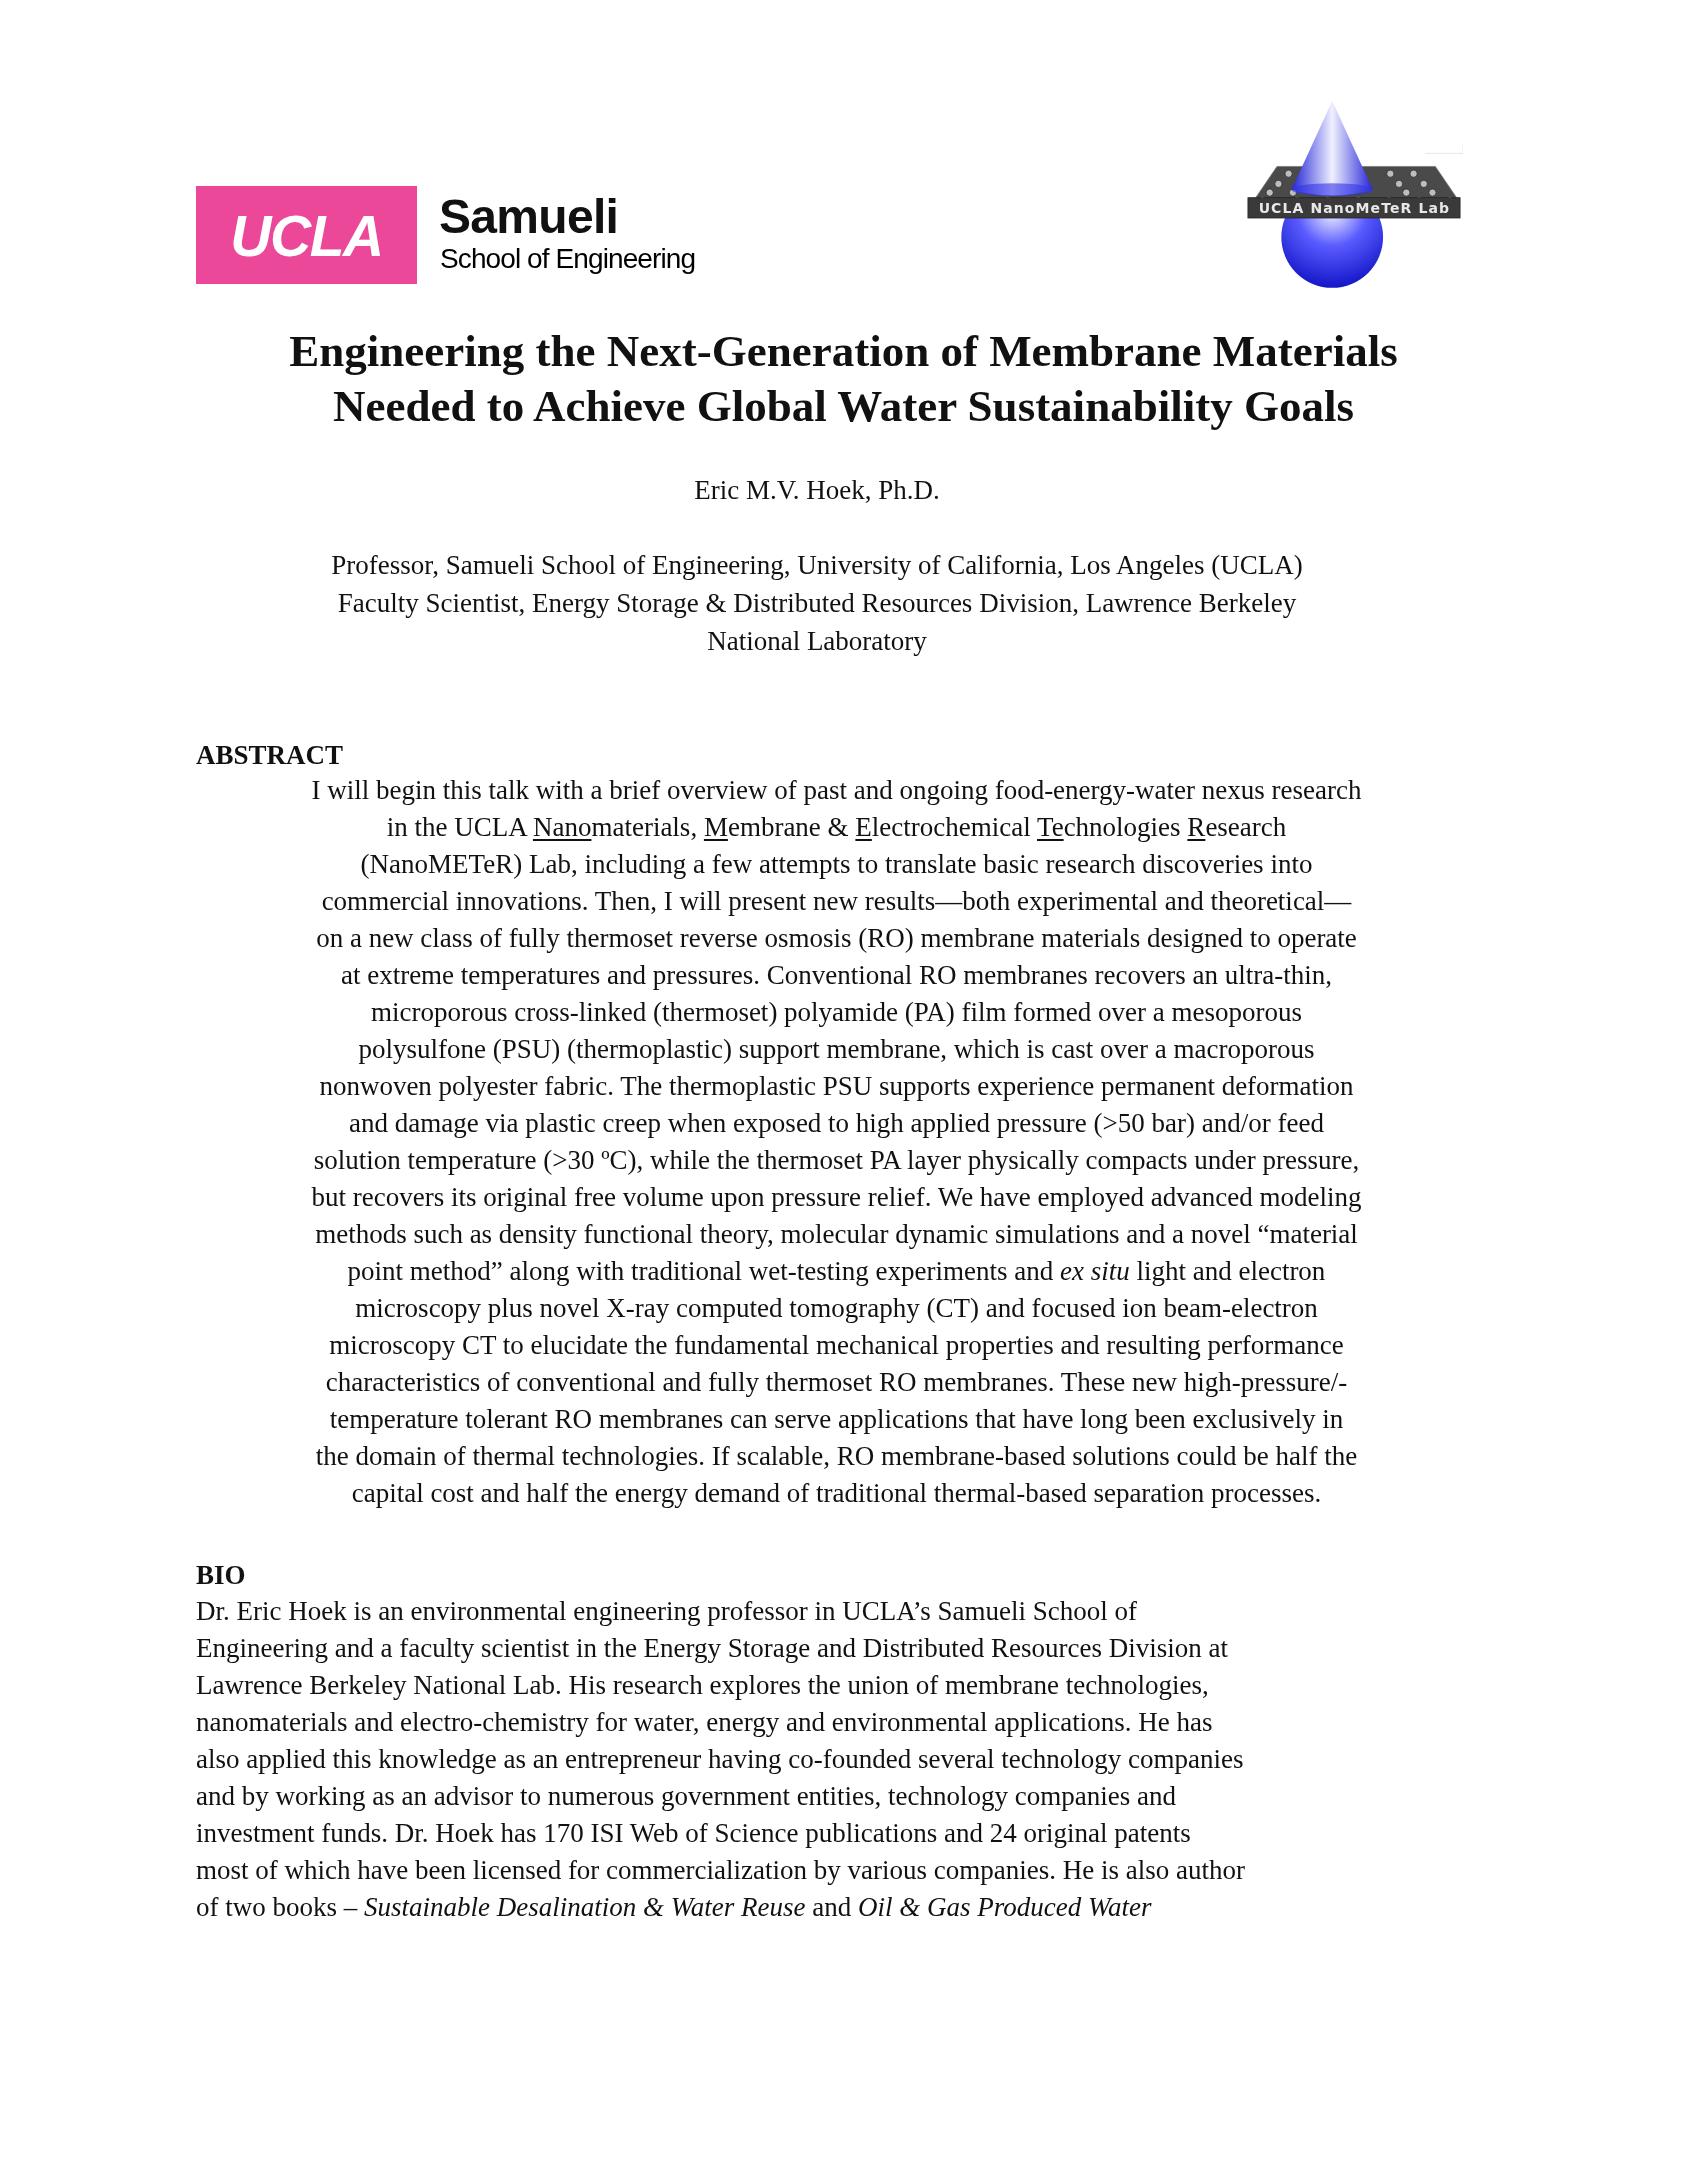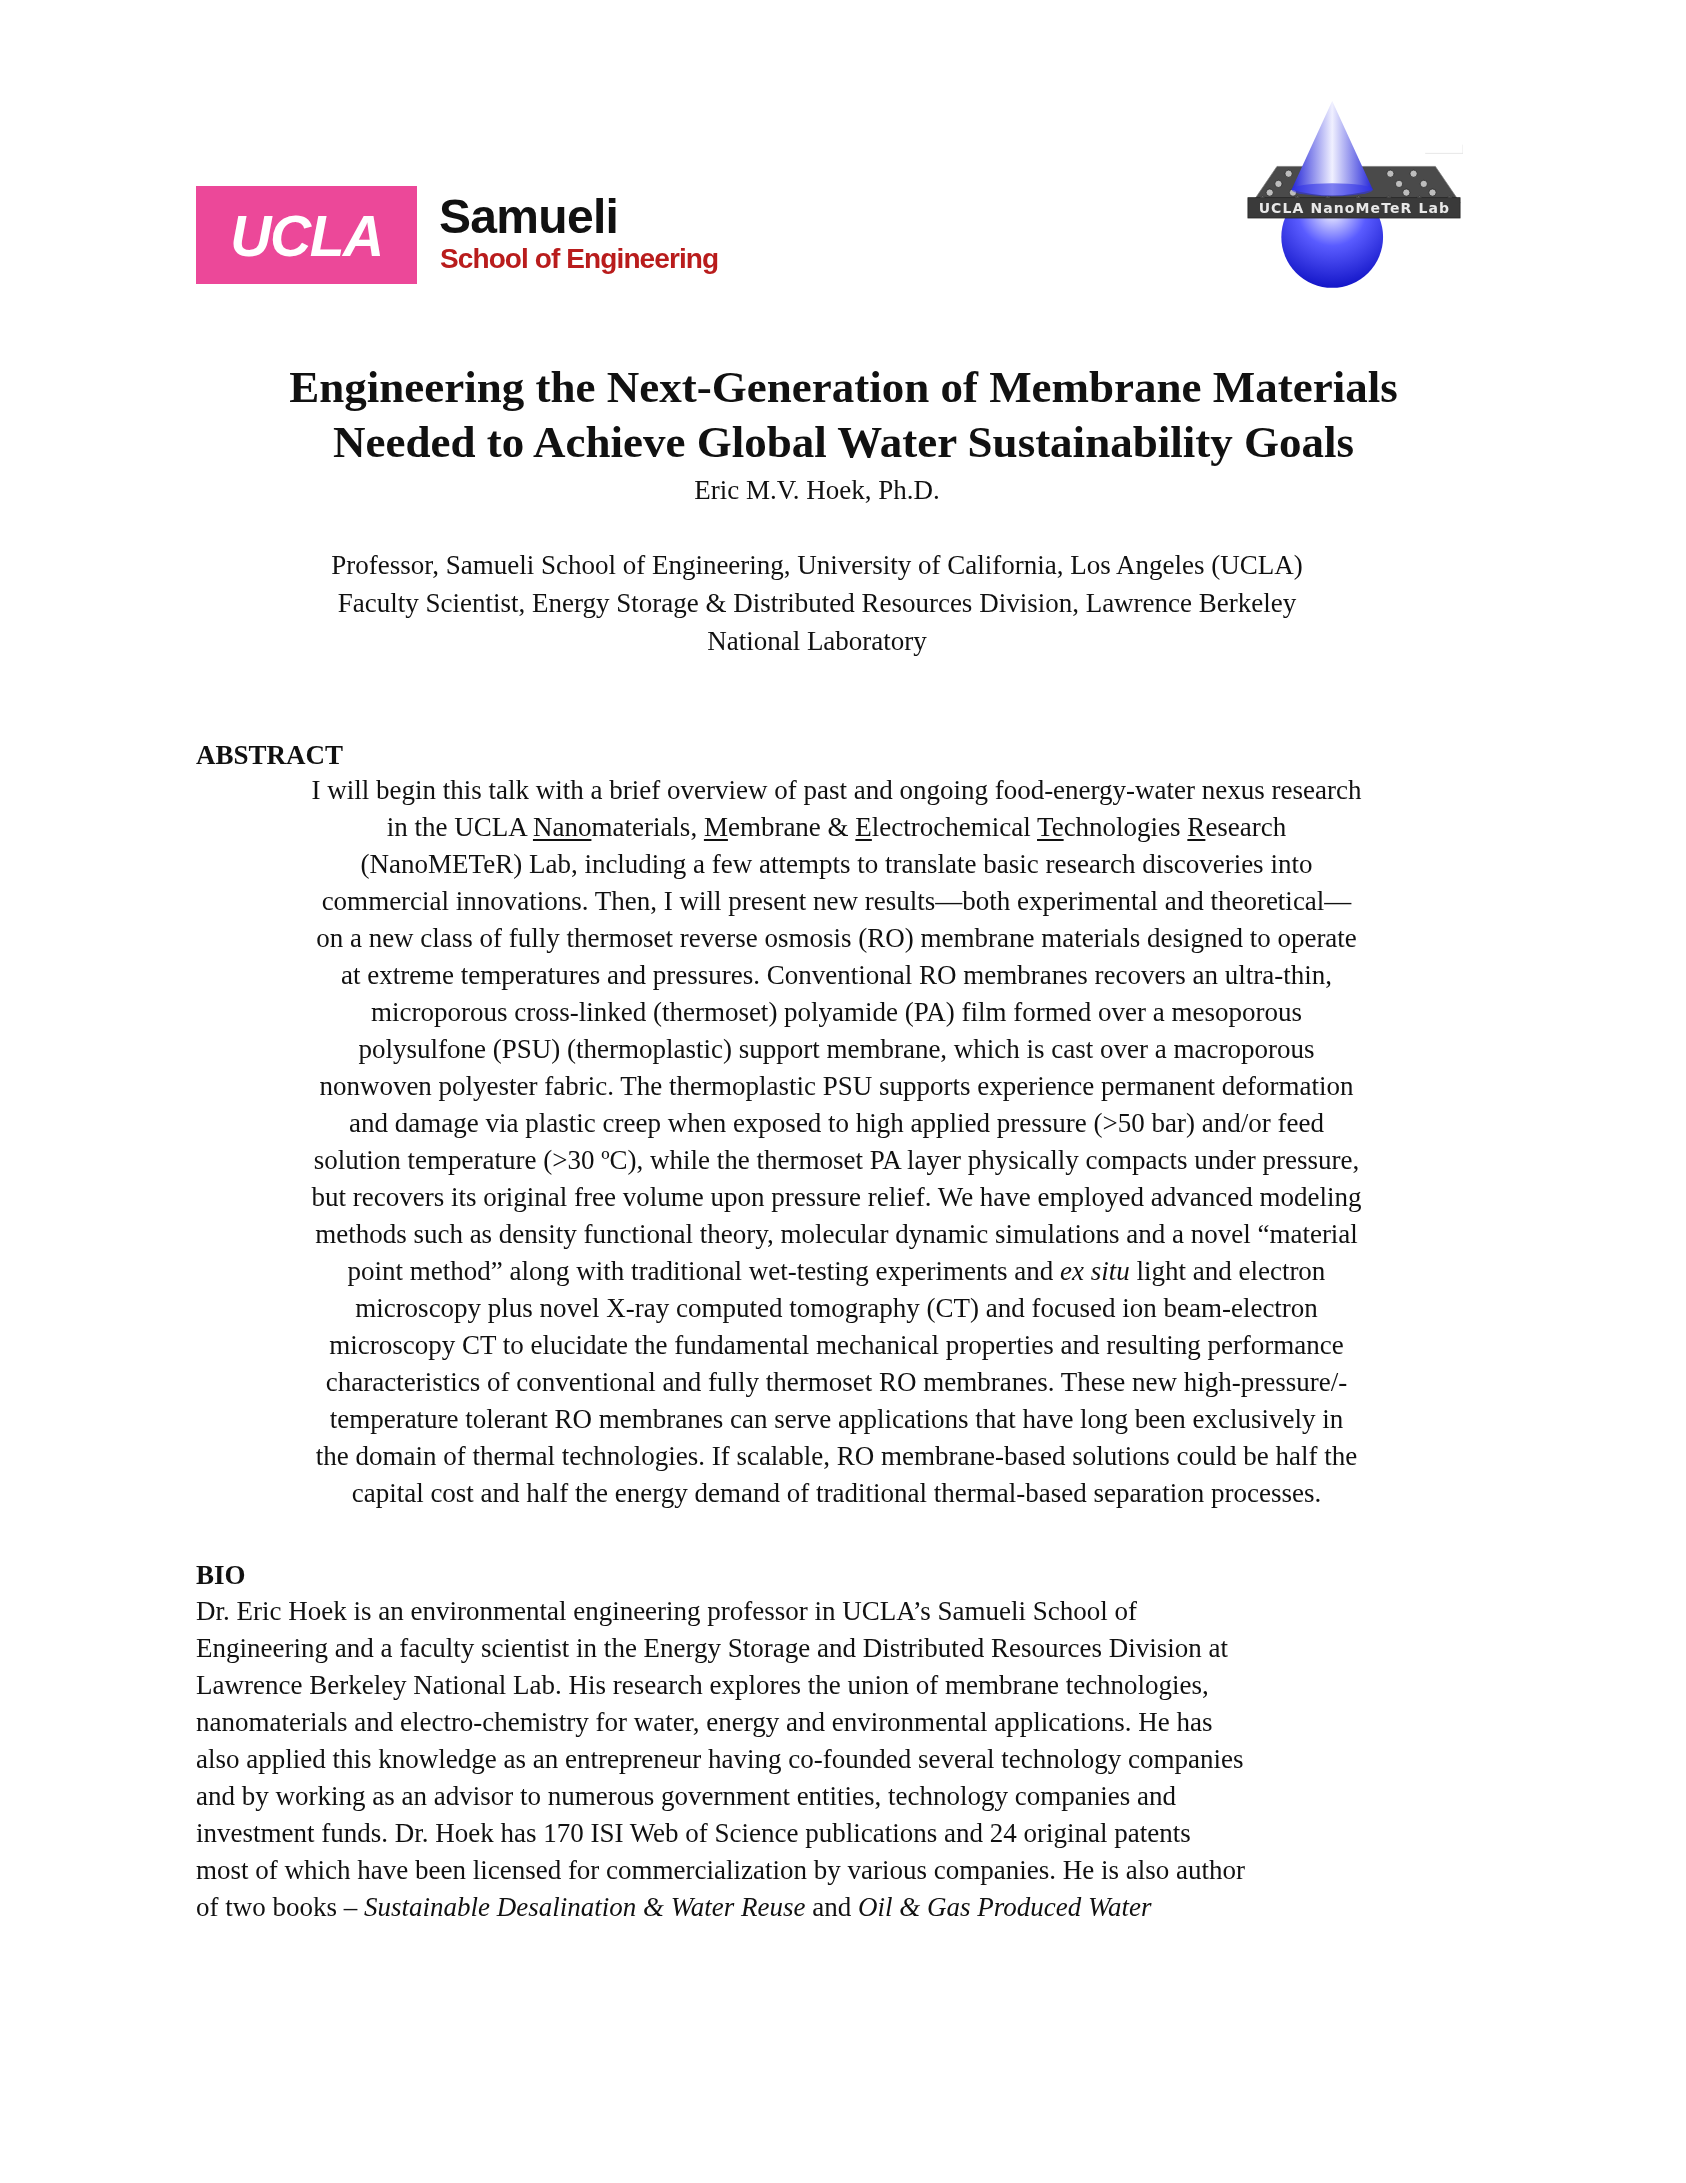--- a/index.html
+++ b/index.html
@@ -7,29 +7,29 @@
          font-family: "Liberation Serif", "DejaVu Serif", serif; color: #111; }
   .abs { position: absolute; }
   
   #ucla-box { left: 196px; top: 186px; width: 221px; height: 98px; background: #ec4899; }
   #ucla-box span { position: absolute; left: 0; right: 0; top: 22px; text-align: center;
       font-family: "Liberation Sans", "DejaVu Sans", sans-serif; font-weight: 700; font-style: italic;
       font-size: 57px; line-height: 57px; color: #fff; letter-spacing: -1.5px; }
   #samueli-name { left: 439px; top: 191px; font-family: "Liberation Sans", "DejaVu Sans", sans-serif;
       font-weight: 700; font-size: 48px; line-height: 51px; color: #111; letter-spacing: -0.7px; }
   #samueli-sub { left: 440px; top: 243px; font-family: "Liberation Sans", "DejaVu Sans", sans-serif;
-      font-size: 28px; line-height: 32px; color: #b91c1c; letter-spacing: -0.9px; font-weight: bold; }
+      font-size: 28px; line-height: 32px; color: #000000; letter-spacing: -0.9px; }
   
   #lab-logo { left: 1245px; top: 95px; width: 218px; height: 193px; }
   #lab-logo-text { position: absolute; left: 2.9px; width: 213px; top: 103px; height: 20.4px;
       text-align: center; font-family: "DejaVu Sans", sans-serif; font-weight: 700; font-size: 14px;
       line-height: 20.4px; color: #e8e8e8; letter-spacing: 1.1px; }
   
   .title { left: 0; width: 1687px; text-align: center; font-weight: 700; font-size: 45px; line-height: 51px;
-           white-space: nowrap; margin-top: 36px; }
+           white-space: nowrap; }
   #title-1 { top: 326px; }
   #title-2 { top: 381px; }
   .center-line { left: 0; width: 1634px; text-align: center; font-size: 27px; line-height: 38px; white-space: nowrap; }
   #author { top: 471px; }
   #aff-1 { top: 546px; }
   #aff-2 { top: 584px; }
   #aff-3 { top: 622px; }
   .heading { left: 196px; font-weight: 700; font-size: 27px; line-height: 38px; }
   #abstract-heading { top: 696px; margin-top: 40px; }
   #bio-heading { top: 1556px; }

